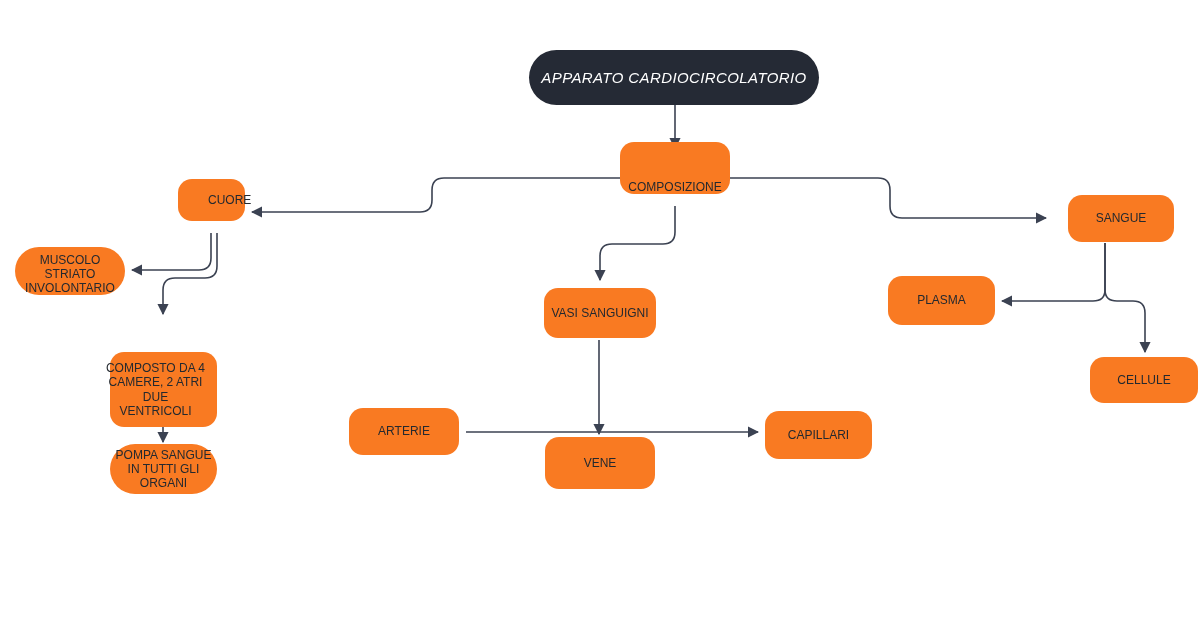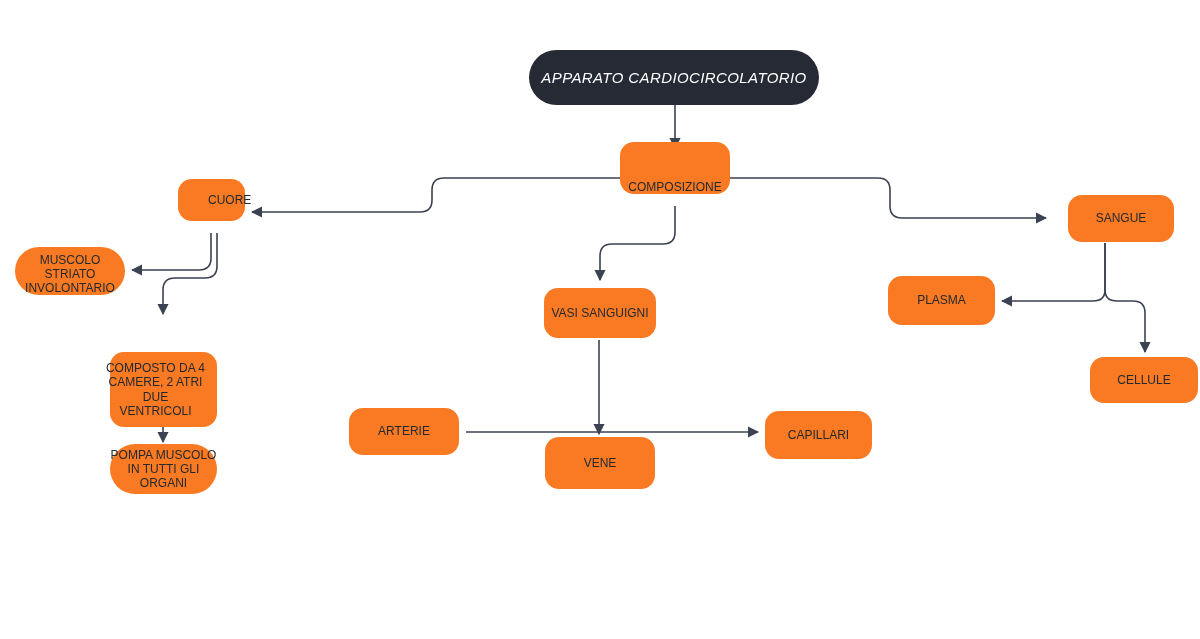--- a/index.html
+++ b/index.html
@@ -119,21 +119,21 @@
   </div>
 
   <div class="node node-std node-overflow" style="left:110px; top:316px; width:107px; height:75px;margin-top:36px;">
     <span class="node-label">COMPOSTO DA 4
 CAMERE, 2 ATRI
 DUE
 VENTRICOLI</span>
   </div>
 
   <div class="node node-std pill" style="left:110px; top:444px; width:107px; height:50px;">
-    <span class="node-label">POMPA MUSCOLO
+    <span class="node-label">POMPA SANGUE
 IN TUTTI GLI
 ORGANI</span>
   </div>
 
   <div class="node node-std" style="left:544px; top:288px; width:112px; height:50px;align-items:center;">
     <span class="node-label">VASI SANGUIGNI</span>
   </div>
 
   <div class="node node-std" style="left:349px; top:408px; width:110px; height:47px;">
     <span class="node-label">ARTERIE</span>

